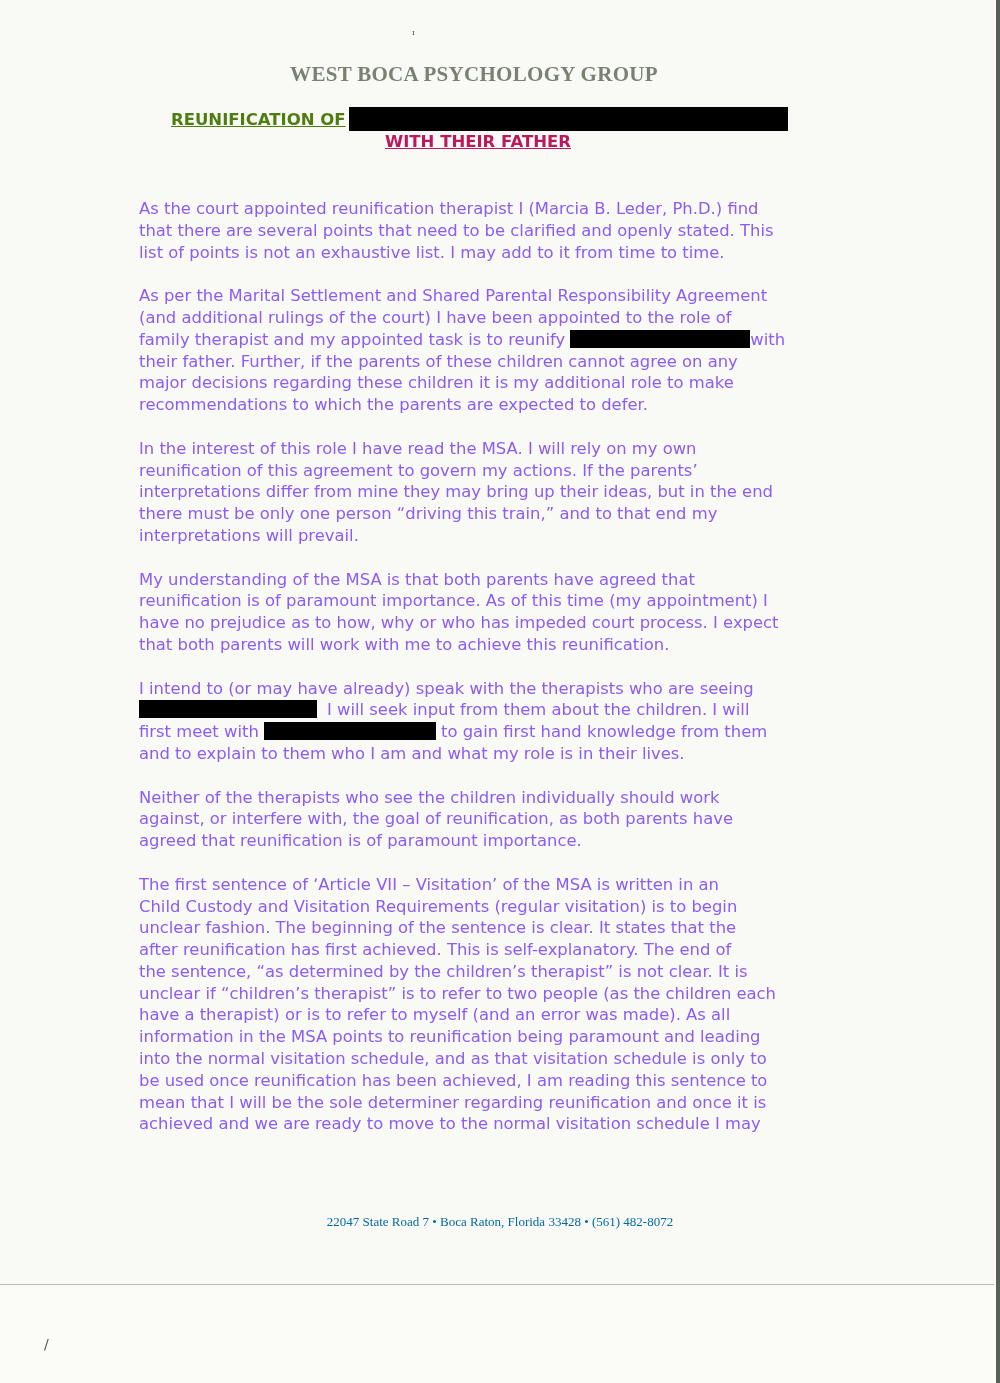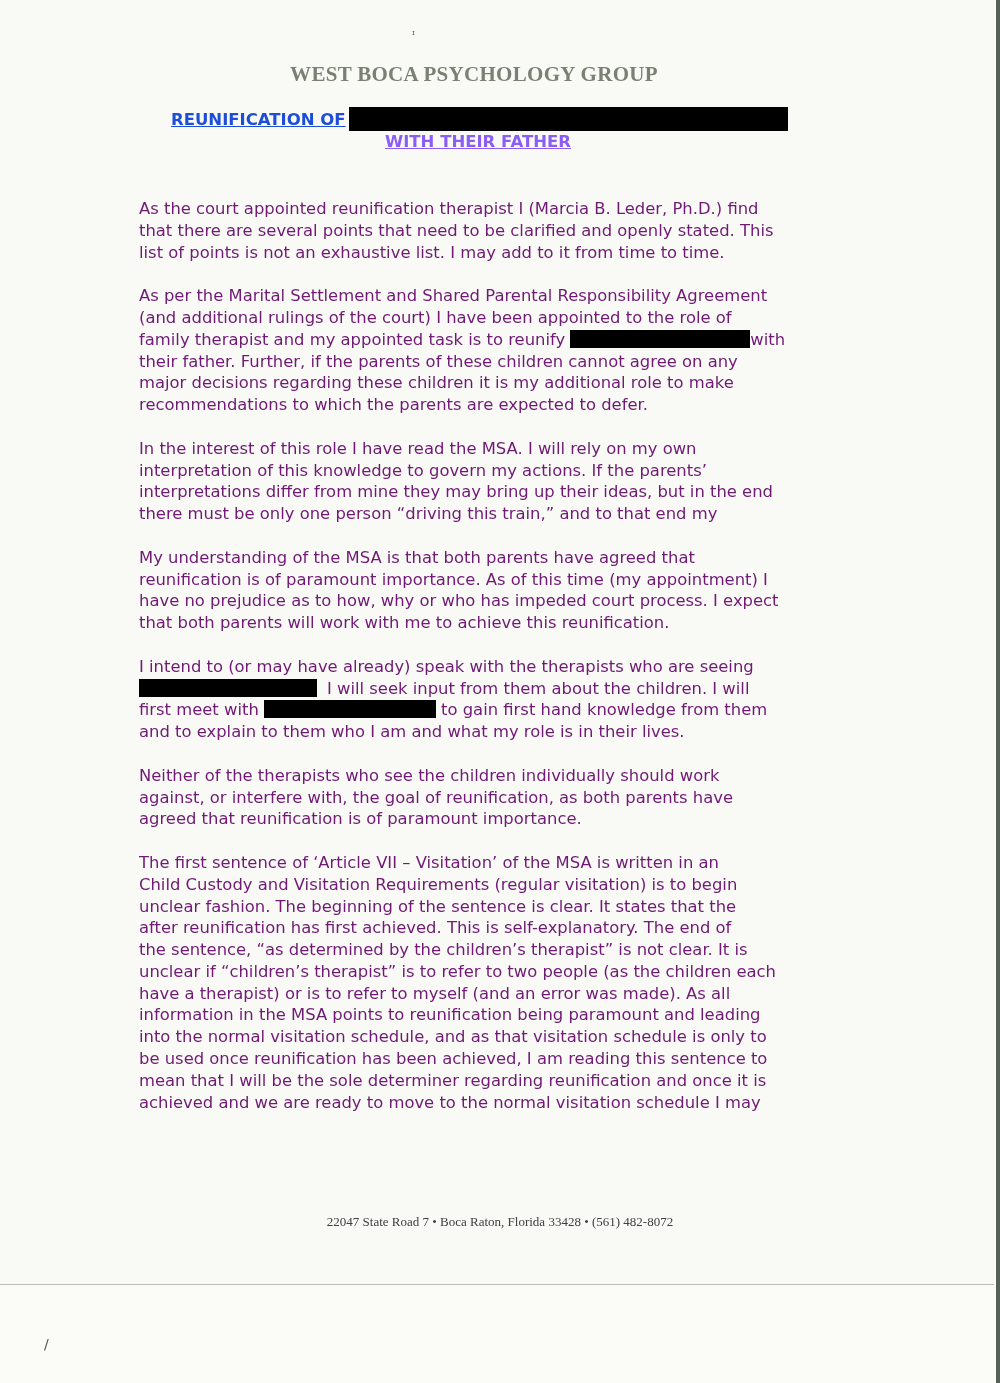--- a/index.html
+++ b/index.html
@@ -2,30 +2,30 @@
 <html><head>
 <meta charset="utf-8">
 <style>
   html, body { margin:0; padding:0; }
   body { width:1000px; height:1383px; background:#fbfcf8; position:relative; overflow:hidden; }
   .page { position:absolute; left:0; top:0; width:994px; height:1284px; background:#f9faf6; border-bottom:1px solid #b9bdb4; }
   .edge { position:absolute; right:0; top:0; width:4px; height:1383px; background:#2b3a2b; opacity:.8; }
   .letterhead { position:absolute; left:0; width:948px; top:62px; text-align:center;
     font-family:"Liberation Serif", serif; font-weight:bold; font-size:21px; color:#7a8173; letter-spacing:.3px; }
   .title1 { position:absolute; left:171px; top:110px; font-family:"DejaVu Sans", sans-serif; font-weight:bold;
-    font-size:16.5px; color:#1d4ed8; text-decoration:underline; white-space:nowrap; }
+    font-size:16.5px; color:#4d7c0f; text-decoration:underline; white-space:nowrap; }
   .title2 { position:absolute; left:385px; top:132px; font-family:"DejaVu Sans", sans-serif; font-weight:bold;
-    font-size:16.5px; color:#8b5cf6; text-decoration:underline; white-space:nowrap; }
+    font-size:16.5px; color:#be185d; text-decoration:underline; white-space:nowrap; }
   .redact { display:inline-block; background:#000; vertical-align:middle; }
   .body { position:absolute; left:139px; top:198px; width:720px; font-family:"DejaVu Sans", sans-serif;
-    font-size:16.4px; line-height:21.8px; color:#701a75; }
+    font-size:16.4px; line-height:21.8px; color:#8b5cf6; }
   .body p { margin:0 0 21.8px 0; white-space:nowrap; }
   .line { display:block; height:21.8px; }
   .footer { position:absolute; left:0; width:1000px; top:1214px; text-align:center;
-    font-family:"Liberation Serif", serif; font-size:13px; color:#404040; }
+    font-family:"Liberation Serif", serif; font-size:13px; color:#0369a1; }
   .mark { position:absolute; font-family:"DejaVu Sans", sans-serif; color:#555; font-size:12px; }
 </style>
 </head>
 <body>
 
 <div class="page"></div>
 <div class="edge"></div>
 
 <div class="mark" style="left:412px;top:28px;">ᶦ</div>
 <div class="mark" style="left:44px;top:1336px;font-size:14px;">/</div>
@@ -46,23 +46,24 @@
   <p>
     <span class="line">As per the Marital Settlement and Shared Parental Responsibility Agreement</span>
     <span class="line">(and additional rulings of the court) I have been appointed to the role of</span>
     <span class="line"><span>family therapist and my appointed task is to reunify</span> <span class="redact" style="width:180px;height:18px;margin-top:-3px;"></span><span>with</span></span>
     <span class="line">their father.  Further, if the parents of these children cannot agree on any</span>
     <span class="line">major decisions regarding these children it is my additional role to make</span>
     <span class="line">recommendations to which the parents are expected to defer.</span>
   </p>
   <p>
     <span class="line">In the interest of this role I have read the MSA.  I will rely on my own</span>
-    <span class="line">interpretation of this knowledge to govern my actions.  If the parents’</span>
+    <span class="line">reunification of this agreement to govern my actions.  If the parents’</span>
     <span class="line">interpretations differ from mine they may bring up their ideas, but in the end</span>
     <span class="line">there must be only one person “driving this train,” and to that end my</span>
+    <span class="line">interpretations will prevail.</span>
   </p>
   <p>
     <span class="line">My understanding of the MSA is that both parents have agreed that</span>
     <span class="line">reunification is of paramount importance.  As of this time (my appointment) I</span>
     <span class="line">have no prejudice as to how, why or who has impeded court process.  I expect</span>
     <span class="line">that both parents will work with me to achieve this reunification.</span>
   </p>
   <p>
     <span class="line">I intend to (or may have already) speak with the therapists who are seeing</span>
     <span class="line"><span class="redact" style="width:178px;height:18px;margin-top:-3px;margin-right:10px;"></span><span>I will seek input from them about the children.  I will</span></span>

